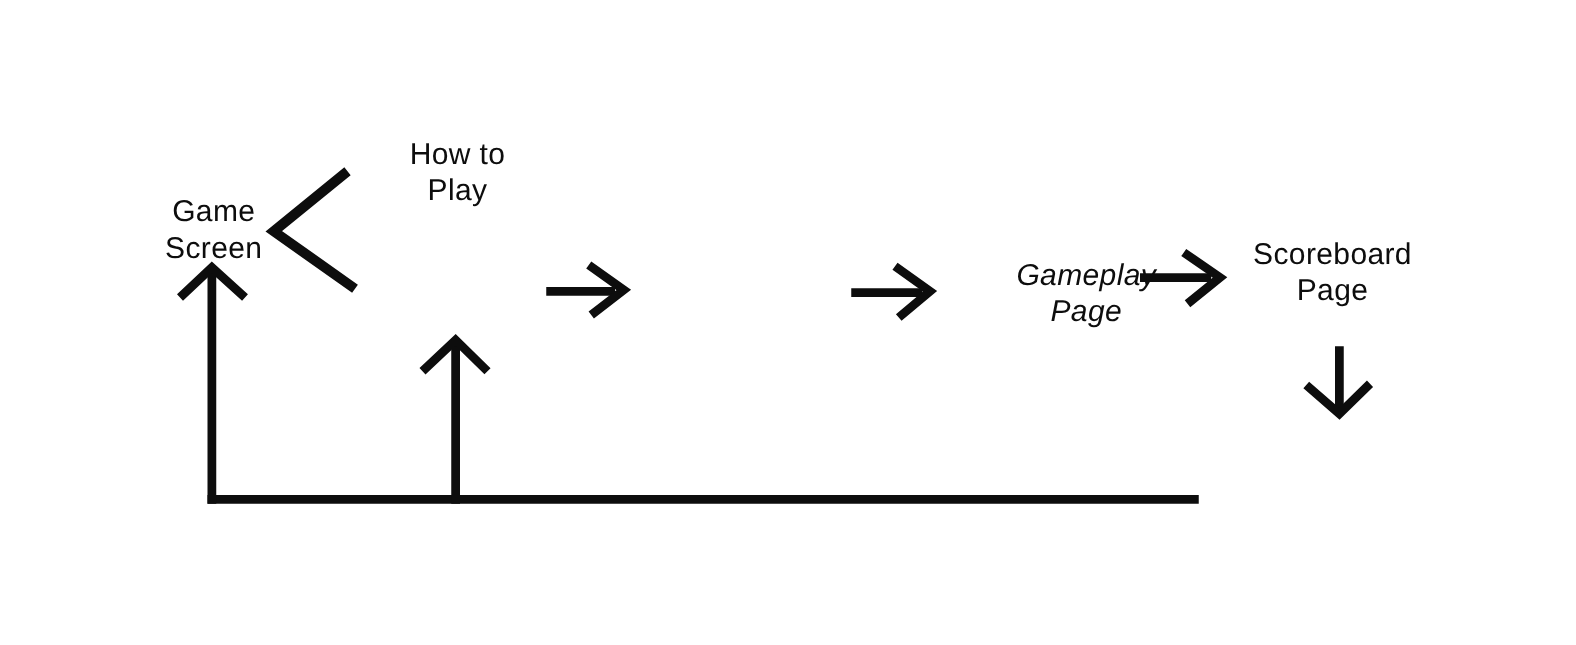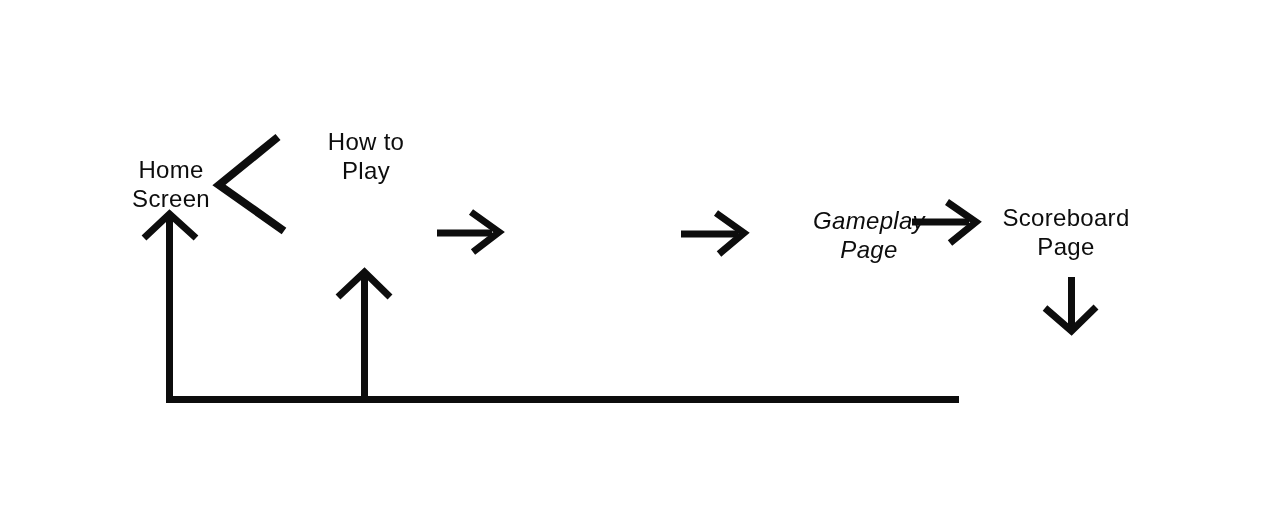--- a/index.html
+++ b/index.html
@@ -82,28 +82,28 @@
       <line class="s7" x1="169.5" y1="216" x2="169.5" y2="403"></line>
       <polyline class="s7" points="144,238 169.5,214 196,238"></polyline>
     </g>
 
     <g>
       <line class="s7" x1="364.5" y1="275" x2="364.5" y2="403"></line>
       <polyline class="s7" points="338,297 364.5,272 390,297"></polyline>
     </g>
   </svg>
 
-  <div class="label" style="left:171px; top:155px;">Home
+  <div class="label" style="left:171px; top:155px;">Game
 Screen</div>
 
-  <div class="label" style="left:366px; top:127px;">How to
+  <div class="label" style="left:366px; top:109px;">How to
 Play</div>
 
 
 
   <div class="label" style="left:869px; top:206px;font-style:italic;">Gameplay
 Page</div>
 
-  <div class="label" style="left:1066px; top:203px;">Scoreboard
+  <div class="label" style="left:1066px; top:189px;">Scoreboard
 Page</div>
 
 
 </div>
 
 </body></html>

